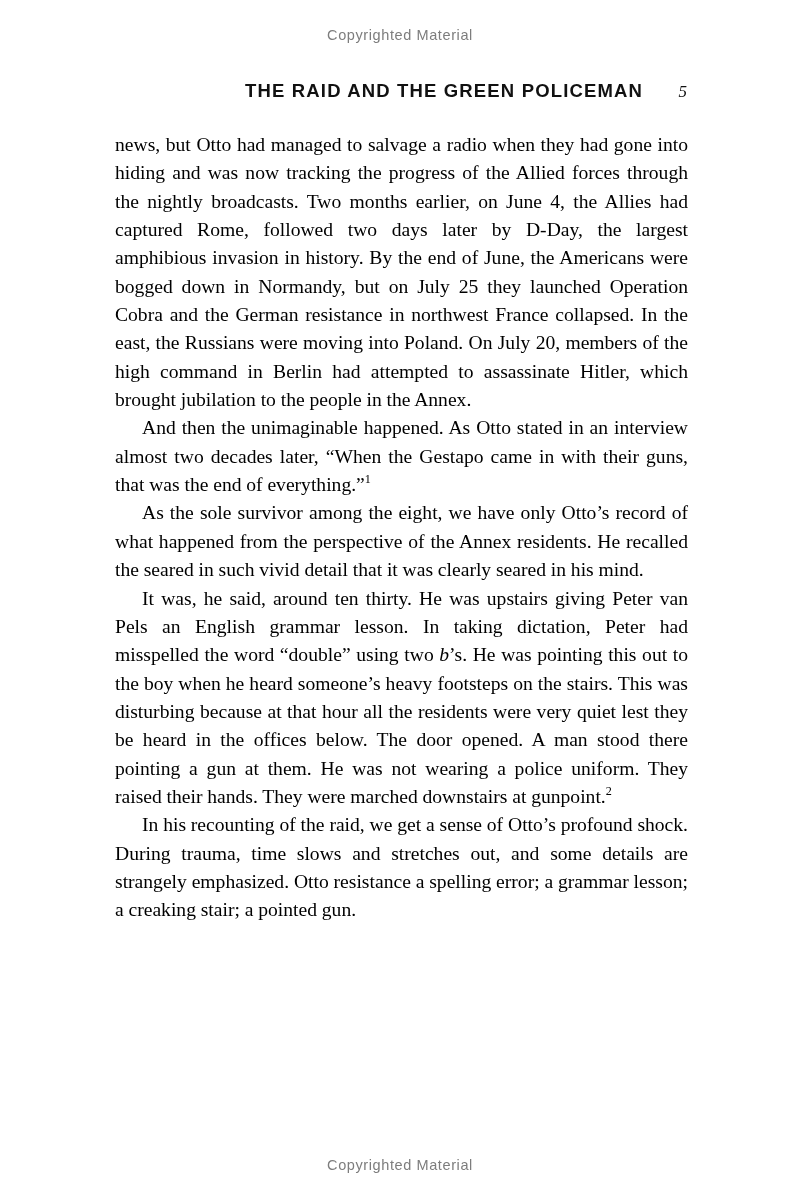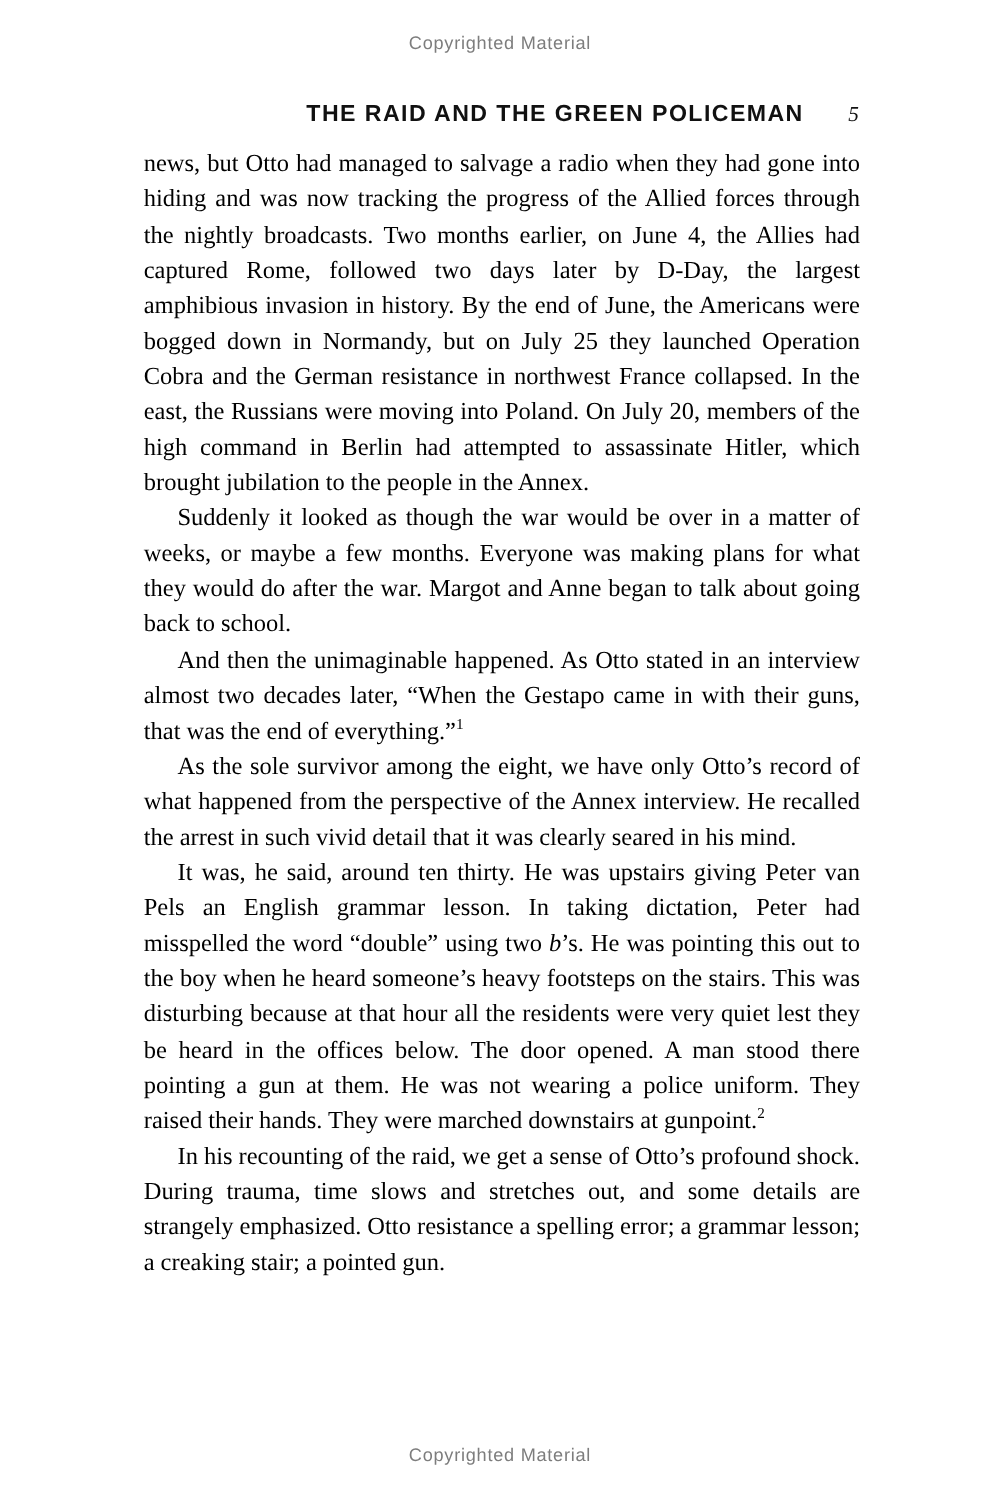--- a/index.html
+++ b/index.html
@@ -65,21 +65,21 @@
     top: 2px;
     font-family: "Liberation Serif", "DejaVu Serif", serif;
     font-style: italic;
     font-size: 17px;
     color: #111111;
   }
 
   
   .textblock {
     position: absolute;
-    top: 118px;
+    top: 131px;
     left: 115px;
     width: 573px;
   }
   p.para {
     margin: 0;
     text-align: justify;
     text-justify: inter-word;
     font-size: 19.6px;
     line-height: 28.35px;
     text-indent: 0;
@@ -106,25 +106,24 @@
 
   <div class="running-head">
     <span class="running-head-title">THE RAID AND THE GREEN POLICEMAN</span>
     <span class="running-head-folio">5</span>
   </div>
 
   <div class="textblock">
 
     <p class="para">news, but Otto had managed to salvage a radio when they had gone into hiding and was now tracking the progress of the Allied forces through the nightly broadcasts. Two months earlier, on June 4, the Allies had captured Rome, followed two days later by D-Day, the largest amphibious invasion in history. By the end of June, the Americans were bogged down in Normandy, but on July 25 they launched Operation Cobra and the German resistance in northwest France collapsed. In the east, the Russians were moving into Poland. On July 20, members of the high command in Berlin had attempted to assassinate Hitler, which brought jubilation to the people in the Annex.</p>
 
-    <p class="para">Suddenly it looked as though the war would be over in a matter of weeks, or maybe a few months. Everyone was making plans for what they would do after the war. Margot and Anne began to talk about going back to school.</p>
 
     <p class="para"><span>And then the unimaginable happened. As Otto stated in an interview almost two decades later, “When the Gestapo came in with their guns, that was the end of everything.”</span><sup class="note">1</sup></p>
 
-    <p class="para">As the sole survivor among the eight, we have only Otto’s record of what happened from the perspective of the Annex interview. He recalled the arrest in such vivid detail that it was clearly seared in his mind.</p>
+    <p class="para">As the sole survivor among the eight, we have only Otto’s record of what happened from the perspective of the Annex residents. He recalled the seared in such vivid detail that it was clearly seared in his mind.</p>
 
     <p class="para"><span>It was, he said, around ten thirty. He was upstairs giving Peter van Pels an English grammar lesson. In taking dictation, Peter had misspelled the word “double” using two </span><i class="ital">b</i><span>’s. He was pointing this out to the boy when he heard someone’s heavy footsteps on the stairs. This was disturbing because at that hour all the residents were very quiet lest they be heard in the offices below. The door opened. A man stood there pointing a gun at them. He was not wearing a police uniform. They raised their hands. They were marched downstairs at gunpoint.</span><sup class="note">2</sup></p>
 
     <p class="para">In his recounting of the raid, we get a sense of Otto’s profound shock. During trauma, time slows and stretches out, and some details are strangely emphasized. Otto resistance a spelling error; a grammar lesson; a creaking stair; a pointed gun.</p>
 
   </div>
 
   <div class="watermark watermark-bottom">Copyrighted Material</div>
 
 </div>

